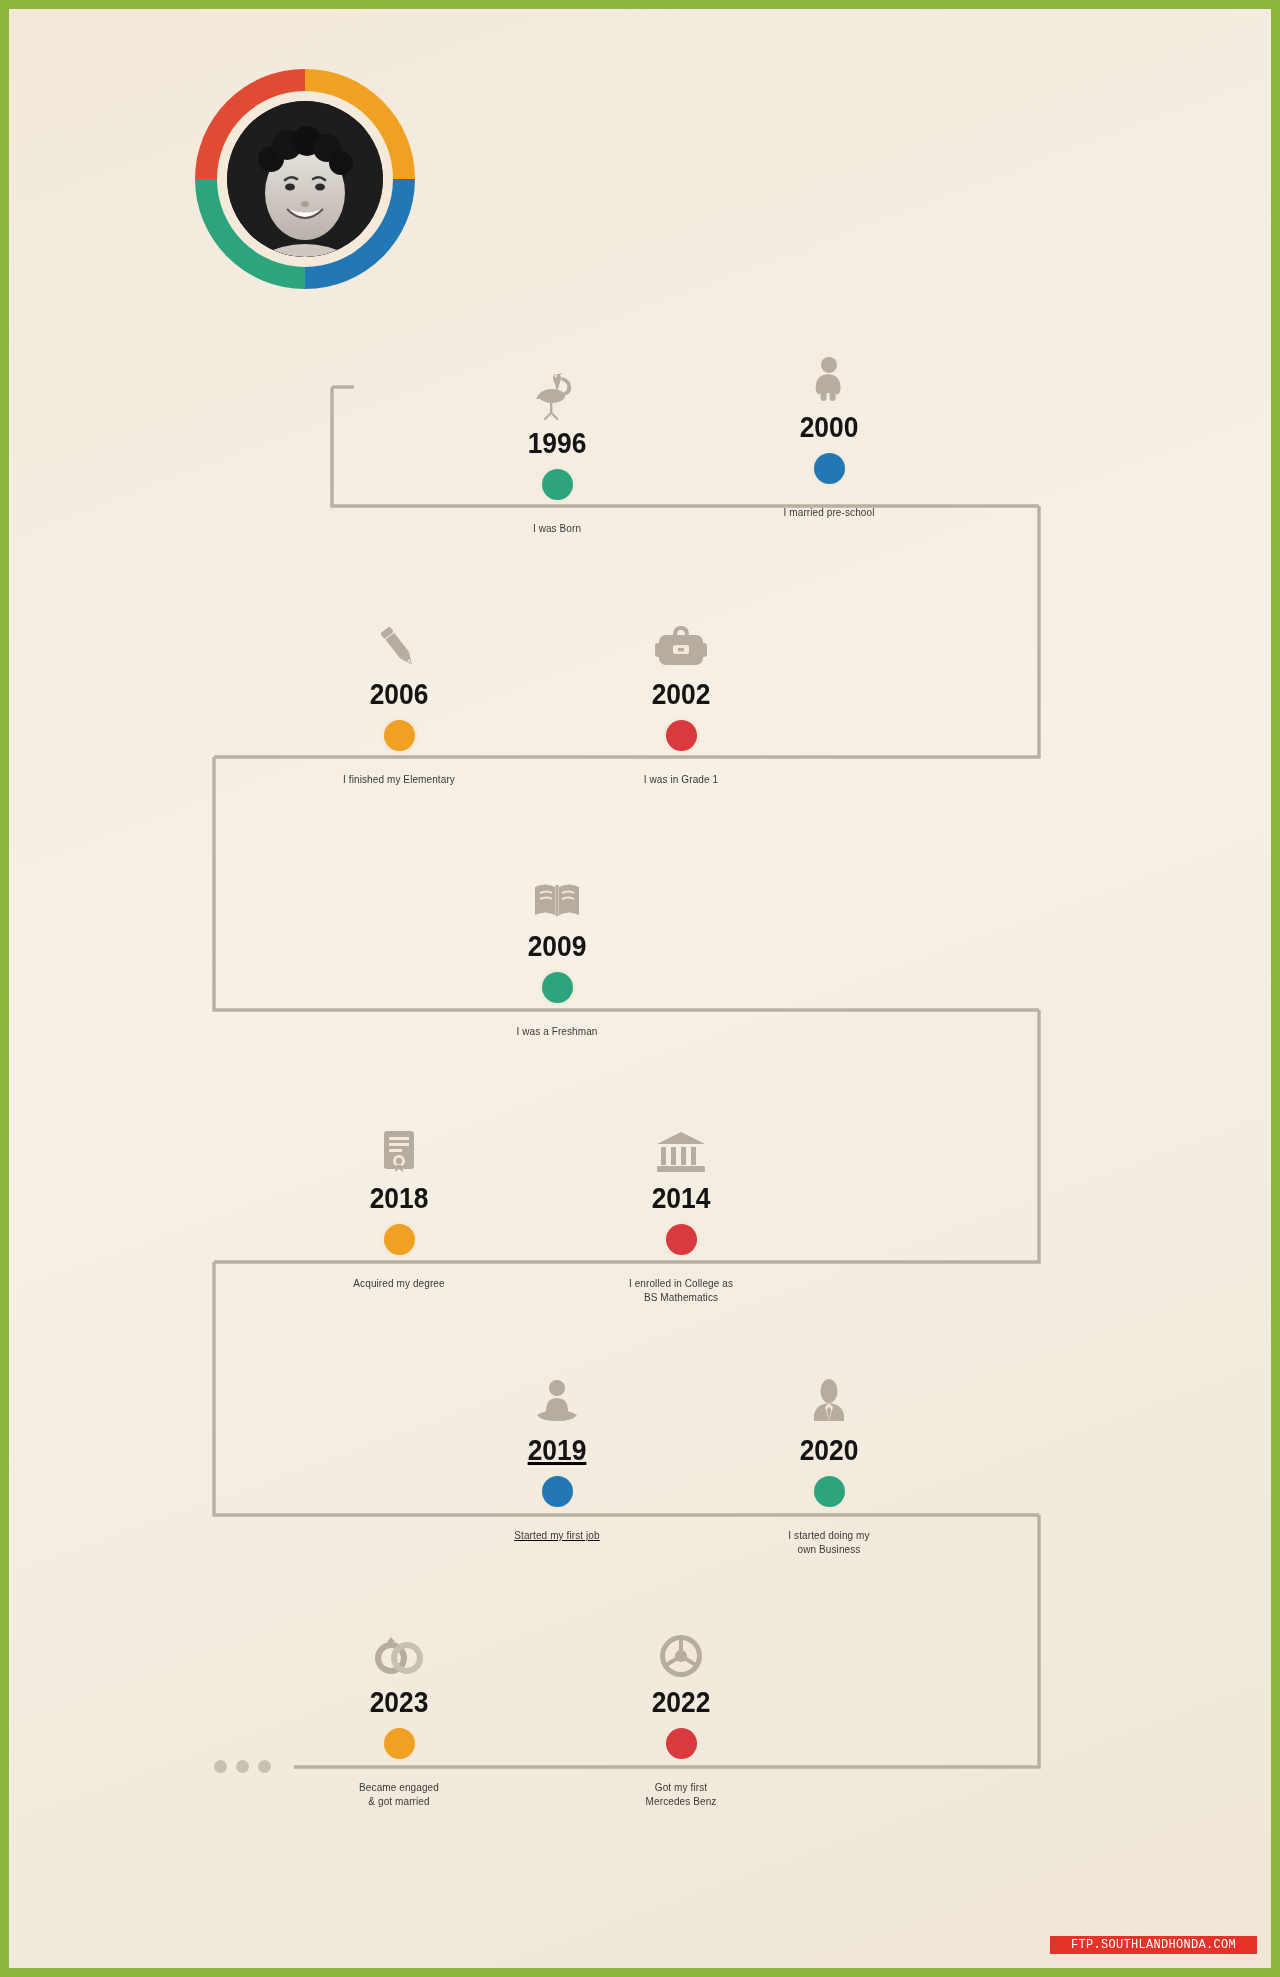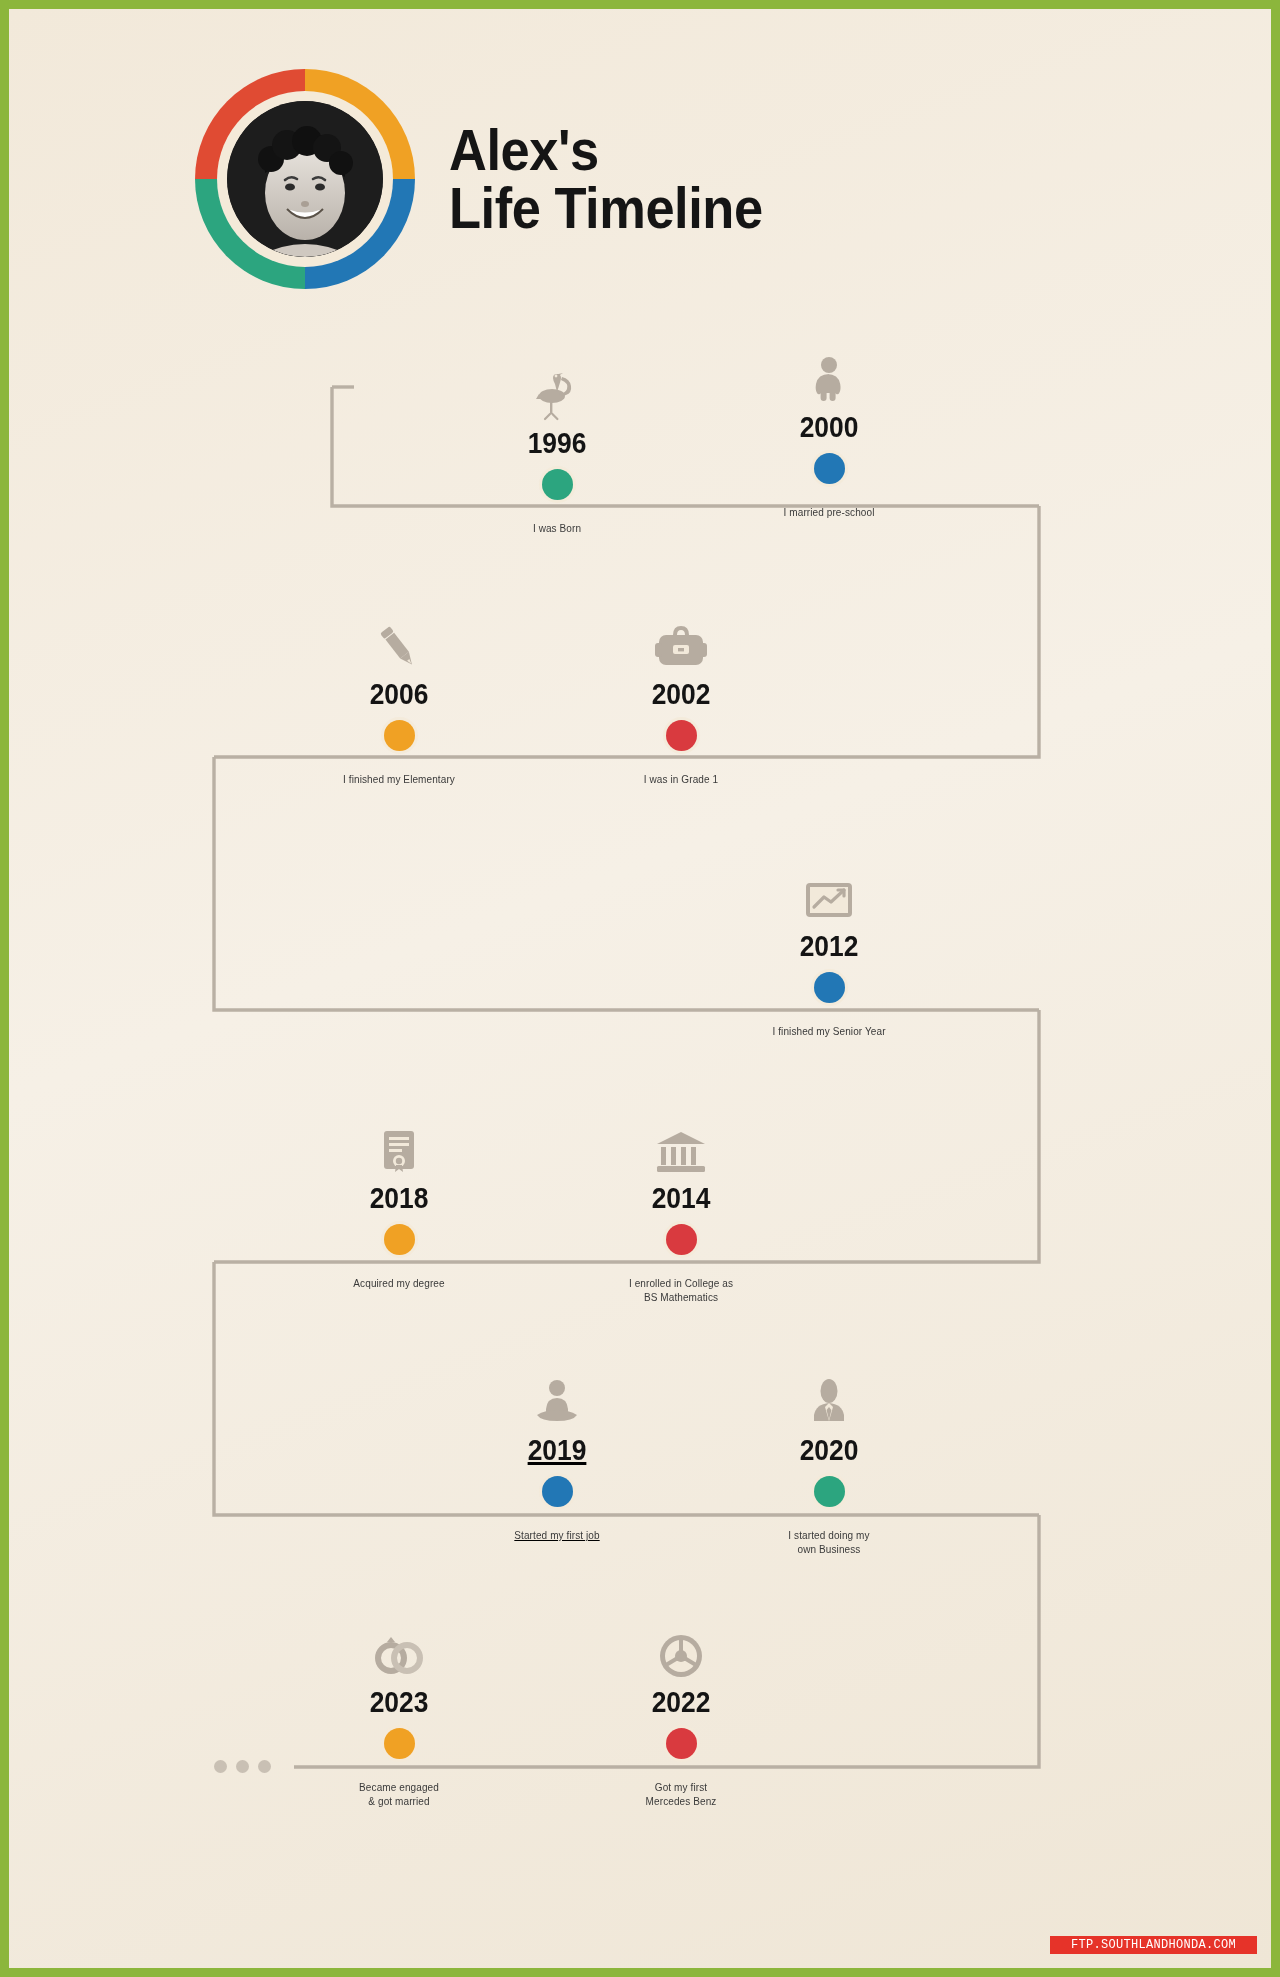--- a/index.html
+++ b/index.html
@@ -126,24 +126,20 @@
             <path d="M58 79 q6 -5 12 -1" stroke="#3a3a3a" stroke-width="2.6" fill="none" stroke-linecap="round"></path>
             <path d="M86 78 q6 -4 12 1" stroke="#3a3a3a" stroke-width="2.6" fill="none" stroke-linecap="round"></path>
             <path d="M60 108 q18 18 36 0 q-18 7 -36 0 Z" fill="#ffffff"></path>
             <path d="M60 108 q18 18 36 0" stroke="#5a5248" stroke-width="2" fill="none"></path>
             <ellipse cx="78" cy="103" rx="4" ry="3" fill="#a99f95"></ellipse>
             <path d="M30 156 q48 -26 96 0 Z" fill="#cfc8c0"></path>
           </g>
         </svg>
       </div>
     </div>
-    <div class="title">
-      <div class="title-line">Alex's</div>
-      <div class="title-line">Life Timeline</div>
-    </div>
   </div>
 
   <div class="timeline">
 
     <svg class="railsvg" width="1262" height="1959">
       <g fill="none" stroke="#b9b0a4" stroke-width="3.4" stroke-linejoin="miter">
 
         <path d="M323 378 L323 390 L323 497 L1030 497"></path>
         <path d="M323 378 L345 378"></path>
 
@@ -220,34 +216,35 @@
           <rect x="47" y="20" width="7" height="14" rx="3"></rect>
           <rect x="20" y="22" width="16" height="9" rx="2" fill="#f2e9da"></rect>
           <rect x="25" y="25" width="6" height="3.4" fill="#b6aca0"></rect>
         </svg>
       </div>
       <div class="year">2002</div>
       <div class="dot" style="background:#d93a3f"></div>
       <div class="caption">I was in Grade 1</div>
     </div>
 
-
-    <div class="node" style="left:710px;top:858px;">
+    <div class="node" style="left:438px;top:858px;">
       <div class="icon">
         <svg width="52" height="50" viewBox="0 0 52 50">
-          <rect x="3" y="8" width="46" height="34" rx="4"></rect>
-          <rect x="7" y="12" width="38" height="26" fill="#f2e9da"></rect>
-          <path d="M11 32 L21 22 L28 27 L41 15" stroke="#b6aca0" stroke-width="3.2" fill="none" stroke-linecap="round" stroke-linejoin="round"></path>
-          <path d="M35 15 l6 0 l0 6" stroke="#b6aca0" stroke-width="3.2" fill="none" stroke-linecap="round" stroke-linejoin="round"></path>
-        </svg>
-      </div>
-      <div class="year">2012</div>
-      <div class="dot" style="background:#2277b5"></div>
-      <div class="caption">I finished my Senior Year</div>
-    </div>
+          <path d="M4 12 q10 -5 20 0 l0 28 q-10 -5 -20 0 Z"></path>
+          <path d="M48 12 q-10 -5 -20 0 l0 28 q10 -5 20 0 Z"></path>
+          <rect x="24.4" y="10" width="3.2" height="31"></rect>
+          <path d="M9 18 q7 -3 12 0 M9 24 q7 -3 12 0" stroke="#f2e9da" stroke-width="2" fill="none"></path>
+          <path d="M31 18 q7 -3 12 0 M31 24 q7 -3 12 0" stroke="#f2e9da" stroke-width="2" fill="none"></path>
+        </svg>
+      </div>
+      <div class="year">2009</div>
+      <div class="dot" style="background:#2ca57f"></div>
+      <div class="caption">I was a Freshman</div>
+    </div>
+
 
     <div class="node" style="left:280px;top:1110px;">
       <div class="icon">
         <svg width="44" height="50" viewBox="0 0 44 50">
           <rect x="7" y="4" width="30" height="38" rx="3"></rect>
           <rect x="12" y="10" width="20" height="3" fill="#f2e9da"></rect>
           <rect x="12" y="16" width="20" height="3" fill="#f2e9da"></rect>
           <rect x="12" y="22" width="13" height="3" fill="#f2e9da"></rect>
           <circle cx="22" cy="34" r="6" fill="#f2e9da"></circle>
           <circle cx="22" cy="34" r="3.2" fill="#b6aca0"></circle>

